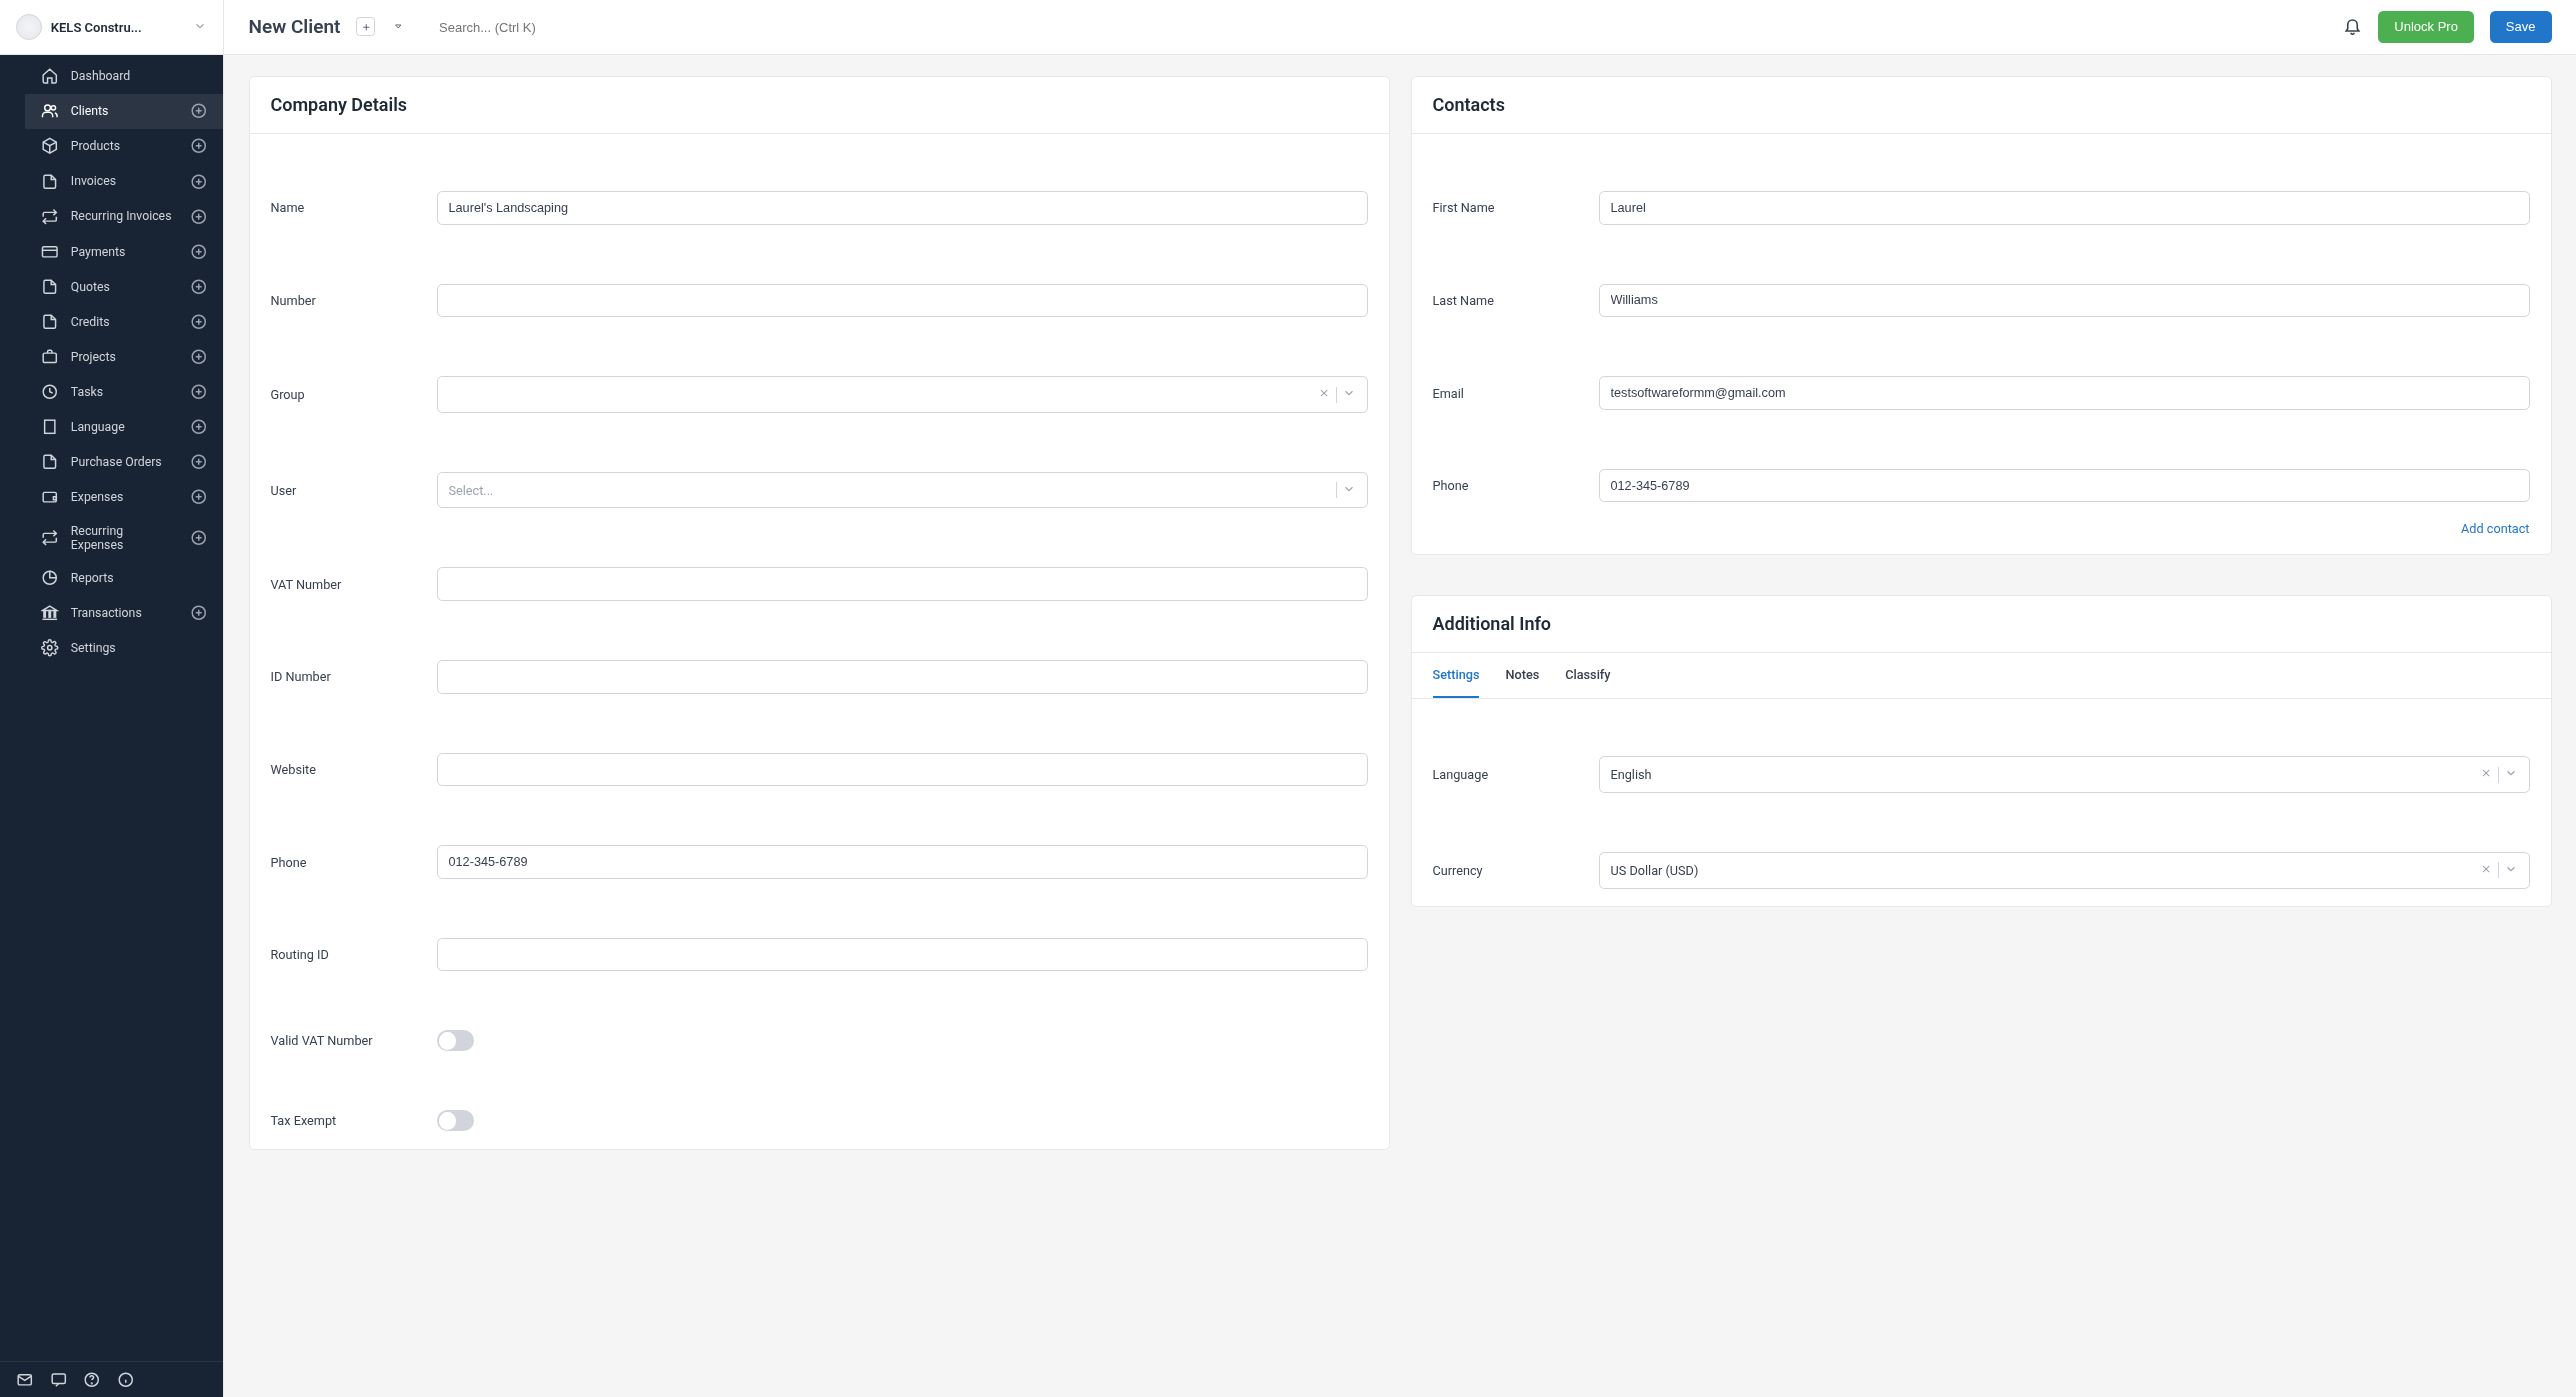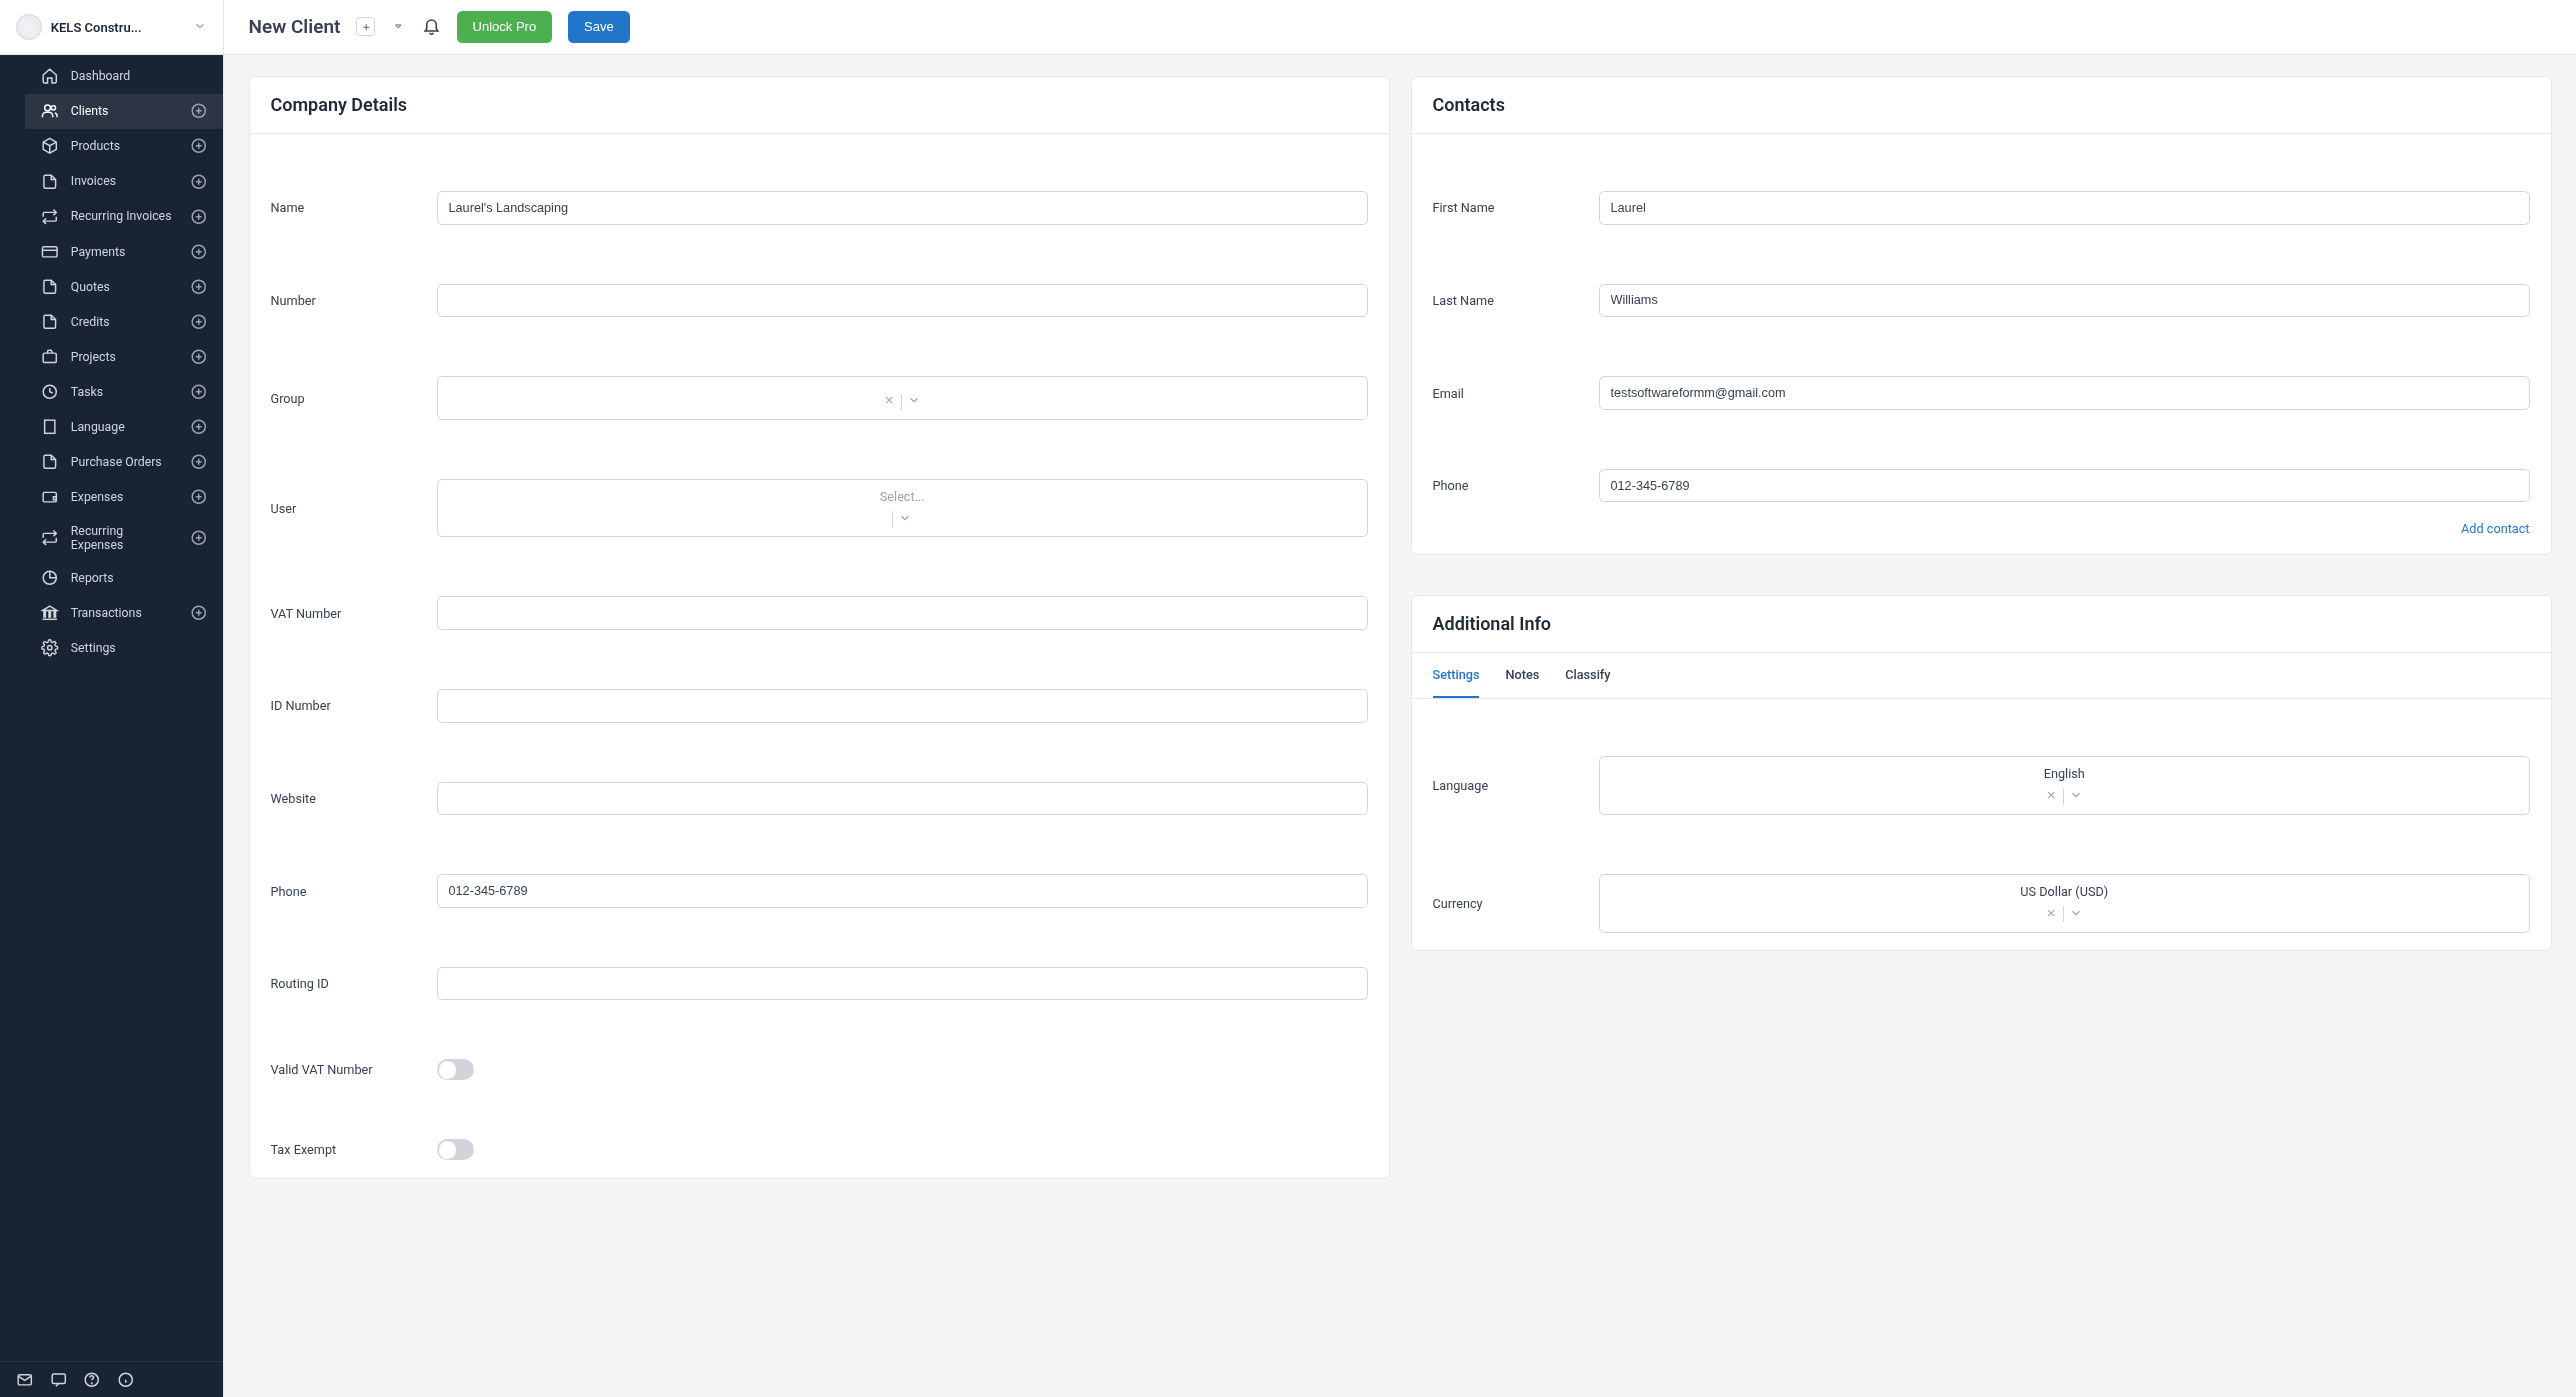--- a/index.html
+++ b/index.html
@@ -44,21 +44,21 @@
 .col-left { flex:1; }
 .col-right { flex:1;gap:40px; }
 .card { background:#fff; border:0.9px solid #e5e7eb; border-radius:5.3px; }
 .card-head { padding:17.5px 21px; font-size:18px; font-weight:600; border-bottom:0.9px solid #e5e7eb;}
 .card-body { padding:17.5px 21px; display:flex; flex-direction:column; gap:19px;}
 
 .field { display:flex; align-items:center; gap:17.5px;margin-top:40px;}
 .field-label { width:149px; font-size:12.7px; color:#374151;}
 .field-input { flex:1;}
 .field-input input, .field-input .select { width:100%; border:0.9px solid #d1d5db; border-radius:5.3px; padding:8.8px 10.5px; font-size:12.7px; color:#374151; background:#fff;}
-.select { display:flex; align-items:center; justify-content:space-between; gap:7px; cursor:pointer;flex-direction:column;}
+.select { display:flex; align-items:center; justify-content:space-between; gap:7px; cursor:pointer;}
 .select .sval { flex:1; color:#374151;}
 .select .sval.placeholder { color:#9ca3af;}
 .select .sicons { display:flex; align-items:center; gap:5.3px; color:#9ca3af;}
 .select .divider { width:0.9px; height:16px; background:#d1d5db;}
 .select .clear { color:#9ca3af; cursor:pointer;}
 
 
 .toggle { width:37px; height:21px; border-radius:10.5px; background:#d1d5db; position:relative; cursor:pointer;}
 .toggle::after { content:""; position:absolute; width:17.5px; height:17.5px; background:#fff; border-radius:50%; top:1.8px; left:1.8px; transition:left .2s;}
 .toggle.on { background:#2176c9;}
@@ -392,20 +392,23 @@
         <svg width="10.5" height="10.5" viewBox="0 0 24 24">
             <line x1="12" y1="5" x2="12" y2="19"></line>
             <line x1="5" y1="12" x2="19" y2="12"></line>
           </svg>
       </span>
       <span class="chev-btn">
         <svg width="10.5" height="10.5" viewBox="0 0 24 24" fill="currentColor" stroke="none">
             <polygon points="6 9 18 9 12 16"></polygon>
           </svg>
       </span>
+      <div class="search">
+        <input type="text" placeholder="Search... (Ctrl K)" style="">
+      </div>
       <span class="bell">
         <svg width="19" height="19" viewBox="0 0 24 24">
             <path d="M18 16v-5a6 6 0 10-12 0v5l-2 3h16l-2-3z"></path>
             <path d="M10 21a2 2 0 004 0"></path>
           </svg>
       </span>
       <button class="btn btn-green">Unlock Pro</button>
       <button class="btn btn-blue">Save</button>
     </div>
 

